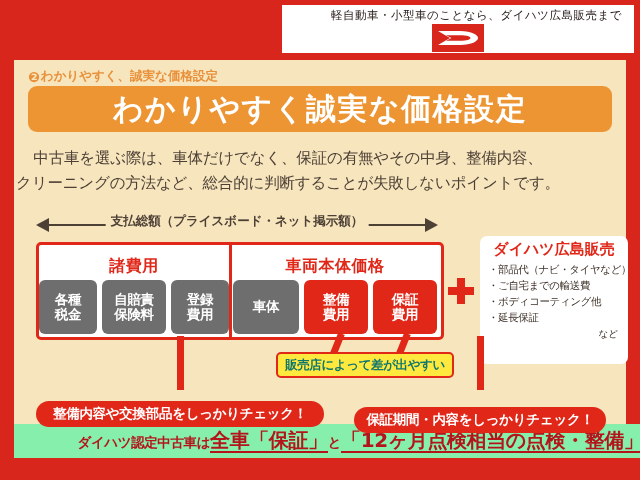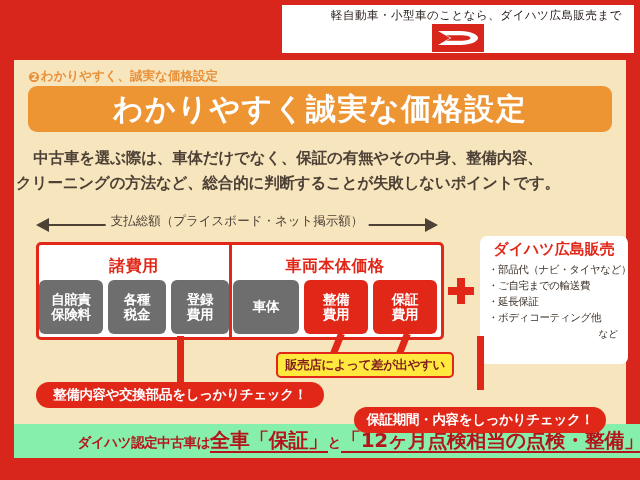--- a/index.html
+++ b/index.html
@@ -116,40 +116,40 @@
     justify-content: center;
   }
 
   .lede {
     position: absolute;
     left: 0; top: 86px;
     width: 548px;
     text-align: center;
     color: #4d4136;
     font-size: 15.5px;
-    font-weight: bold;
+    font-weight: normal;
     line-height: 1.62;
     letter-spacing: -0.2px;
   }
 
   
   .span-row {
     position: absolute;
     left: 22px; top: 155px;
     width: 402px; height: 20px;
   }
   .span-label {
     position: absolute;
     left: 50%;
     top: -2px;
     transform: translateX(-50%);
     background: #f7e5bd;
     padding: 0 5px;
     font-size: 12.5px;
-    font-weight: normal;
+    font-weight: bold;
     color: #4d4136;
     white-space: nowrap;
     z-index: 2;
   }
   .span-line {
     position: absolute;
     left: 12px; right: 12px; top: 9px;
     height: 2px;
     background: #4d4136;
   }
@@ -273,21 +273,21 @@
     left: 262px; top: 292px;
     width: 174px; height: 22px;
     background: #ffe93f;
     border: 2.5px solid #e02718;
     border-radius: 5px;
     display: flex;
     align-items: center;
     justify-content: center;
     font-size: 12.5px;
     font-weight: bold;
-    color: #7f1d1d;
+    color: #0f766e;
     letter-spacing: -0.4px;
     white-space: nowrap;
     z-index: 4;
   }
   .leader {
     position: absolute;
     background: #e02718;
     z-index: 3;
   }
   .leader.l1 { left: 315px; top: 272px; width: 7px; height: 24px; transform: rotate(22deg); transform-origin: bottom center; }
@@ -302,21 +302,21 @@
     color: #ffffff;
     font-size: 13.5px;
     font-weight: bold;
     letter-spacing: -0.3px;
     display: flex;
     align-items: center;
     justify-content: center;
     white-space: nowrap;
     z-index: 4;
   }
-  .check.left  { left: 22px;  top: 322px; width: 288px; }
+  .check.left  { left: 22px;  top: 341px; width: 288px; }
   .check.right { left: 340px; top: 327px; width: 252px; margin-top: 20px; }
 
   .stem {
     position: absolute;
     background: #e02718;
     z-index: 2;
   }
   .stem.s1 { left: 163px; top: 276px; width: 7px; height: 54px; }
   .stem.s2 { left: 463px; top: 276px; width: 7px; height: 54px; }
 
@@ -387,24 +387,24 @@
       <div class="span-arrow left"></div>
       <div class="span-arrow right"></div>
       <div class="span-label">支払総額（プライスボード・ネット掲示額）</div>
     </div>
 
     <div class="cost-wrap">
 
       <div class="cost-col fees">
         <div class="cost-head">諸費用</div>
         <div class="chip-row">
+          <div class="chip gray w52">各種
+税金</div>
           <div class="chip gray w58">自賠責
 保険料</div>
-          <div class="chip gray w52">各種
-税金</div>
           <div class="chip gray w52">登録
 費用</div>
         </div>
       </div>
 
       <div class="cost-col vehicle">
         <div class="cost-head">車両本体価格</div>
         <div class="chip-row">
           <div class="chip gray w60">車体</div>
           <div class="chip red w58">整備
@@ -415,22 +415,22 @@
       </div>
     </div>
 
     <div class="plus"></div>
 
     <div class="options">
       <div class="options-head">ダイハツ広島販売</div>
       <ul class="options-list">
         <li>・部品代（ナビ・タイヤなど）</li>
         <li>・ご自宅までの輸送費</li>
+        <li>・ボディコーティング他</li>
         <li>・延長保証</li>
-        <li>・ボディコーティング他</li>
       </ul>
       <div class="options-note">など</div>
     </div>
 
     <div class="leader l1"></div>
     <div class="leader l2"></div>
 
     <div class="stem s1"></div>
     <div class="stem s2"></div>
 

